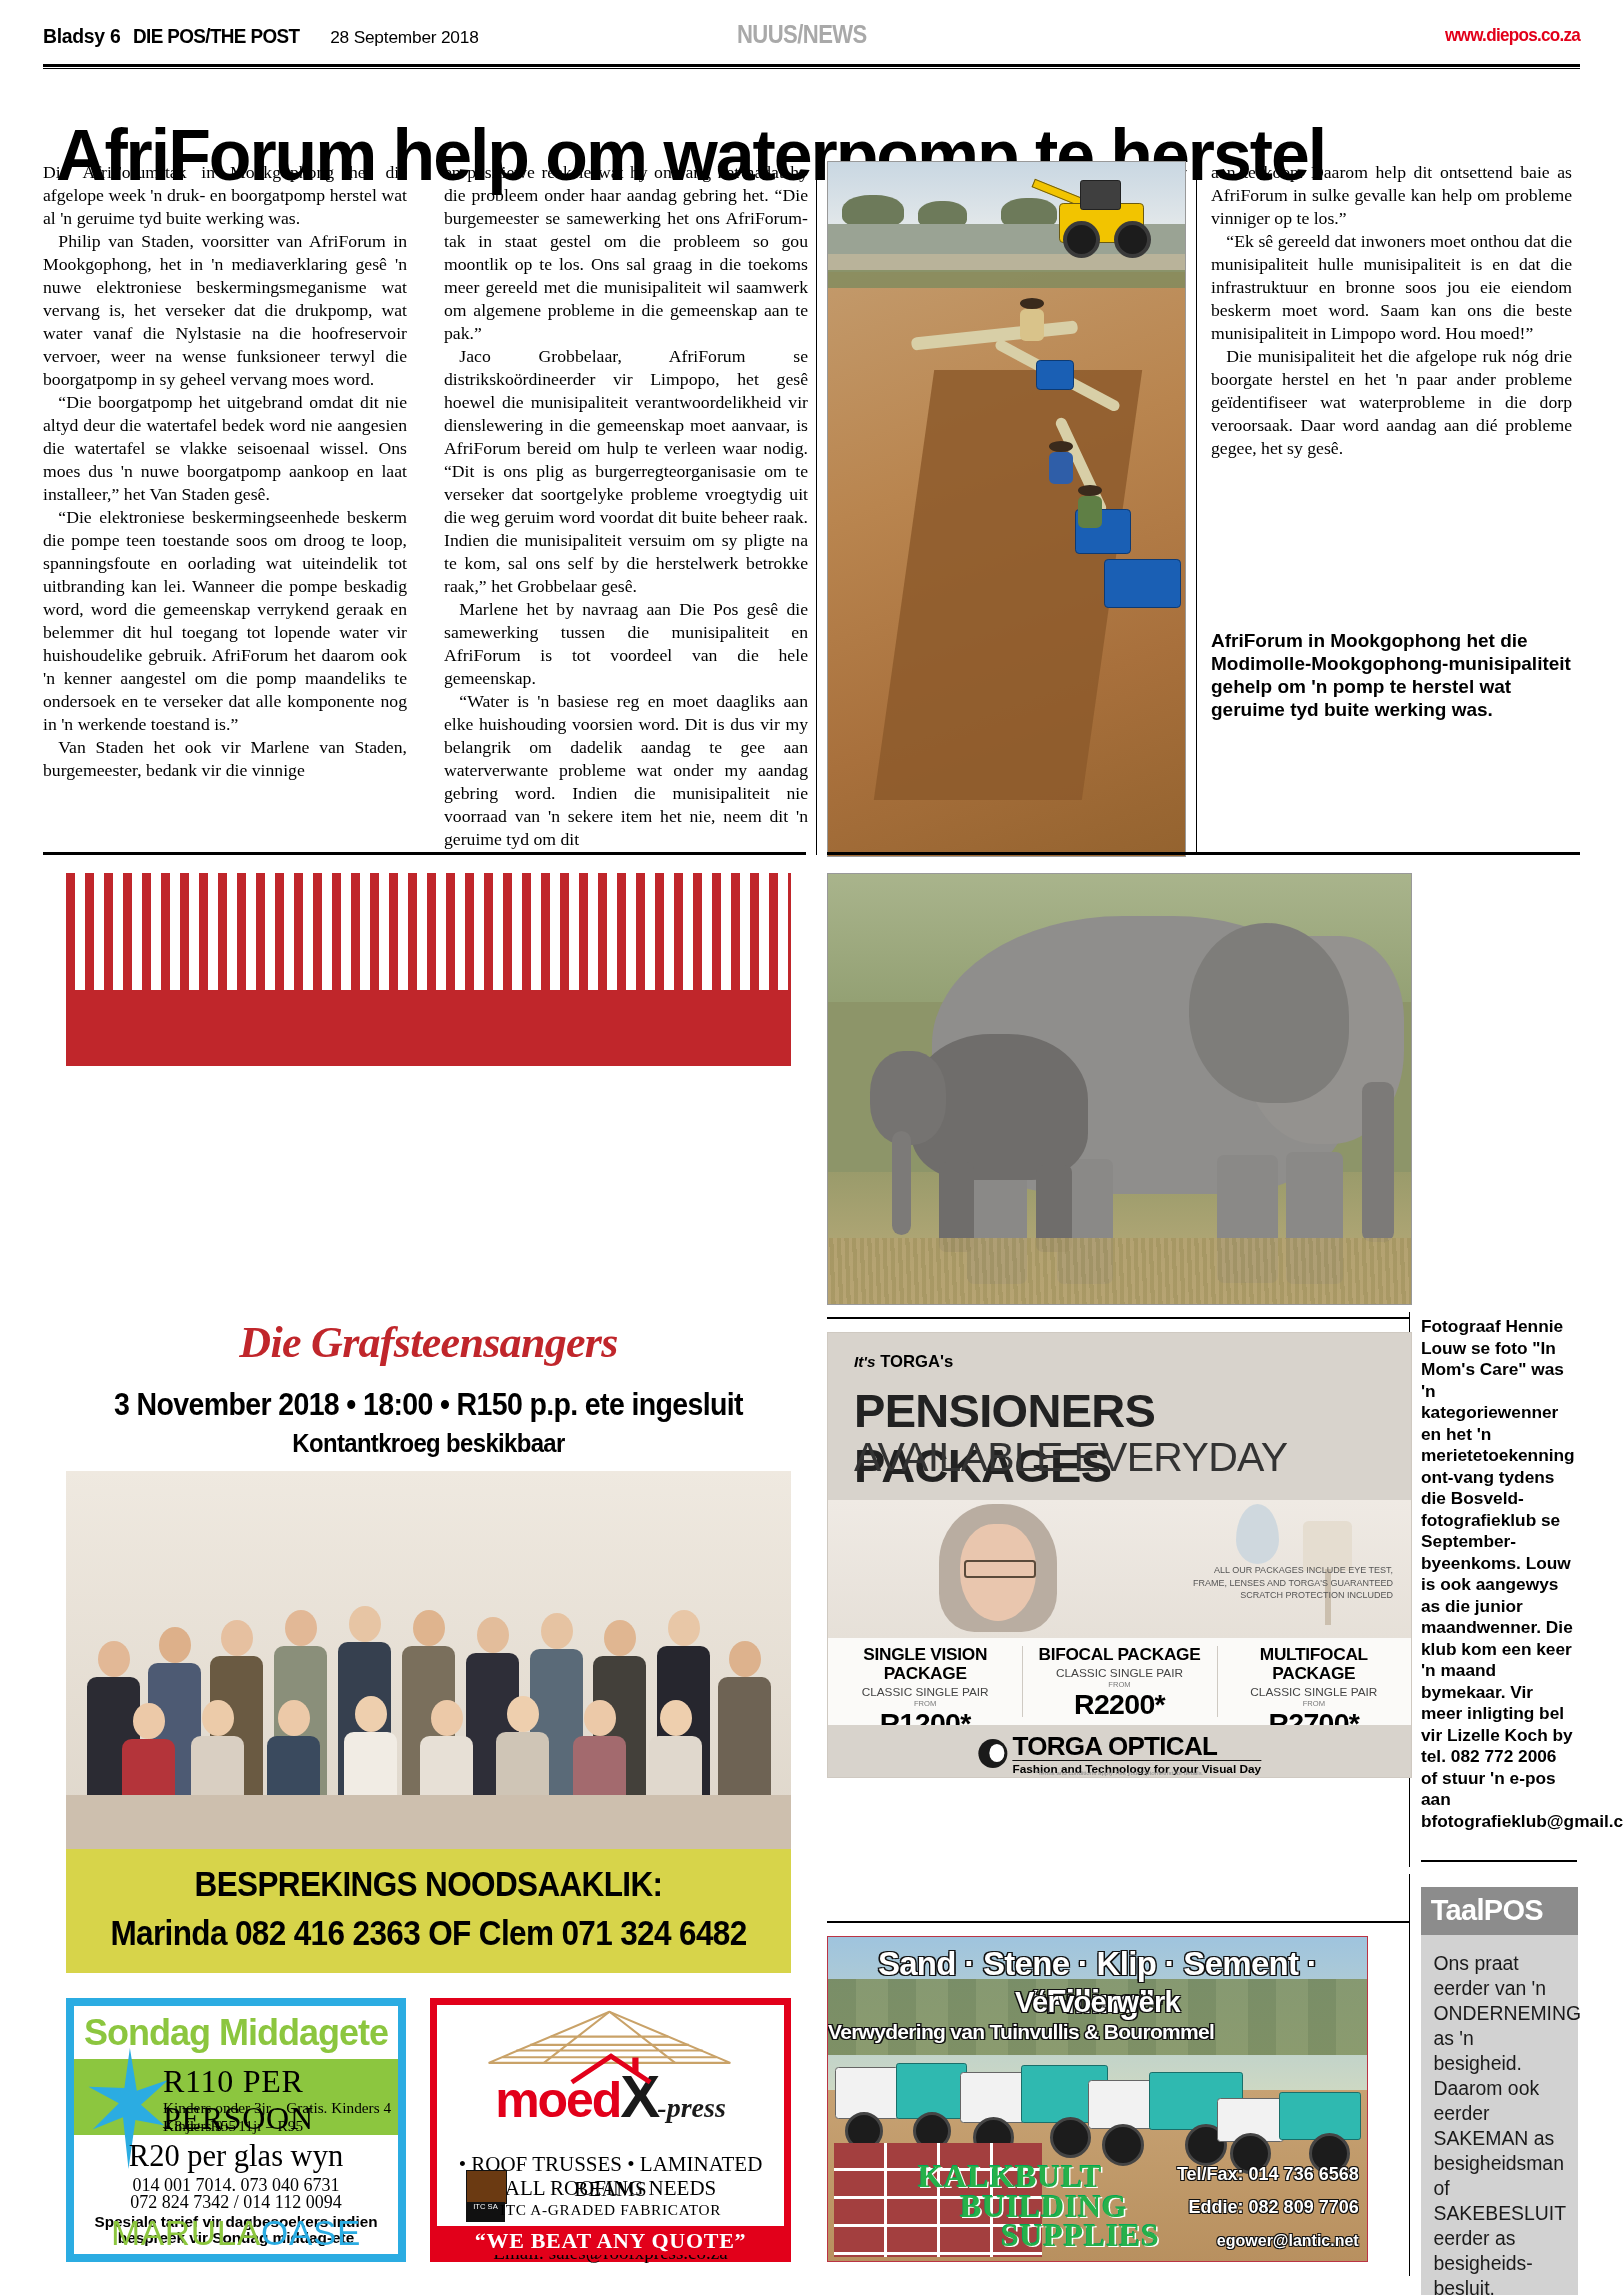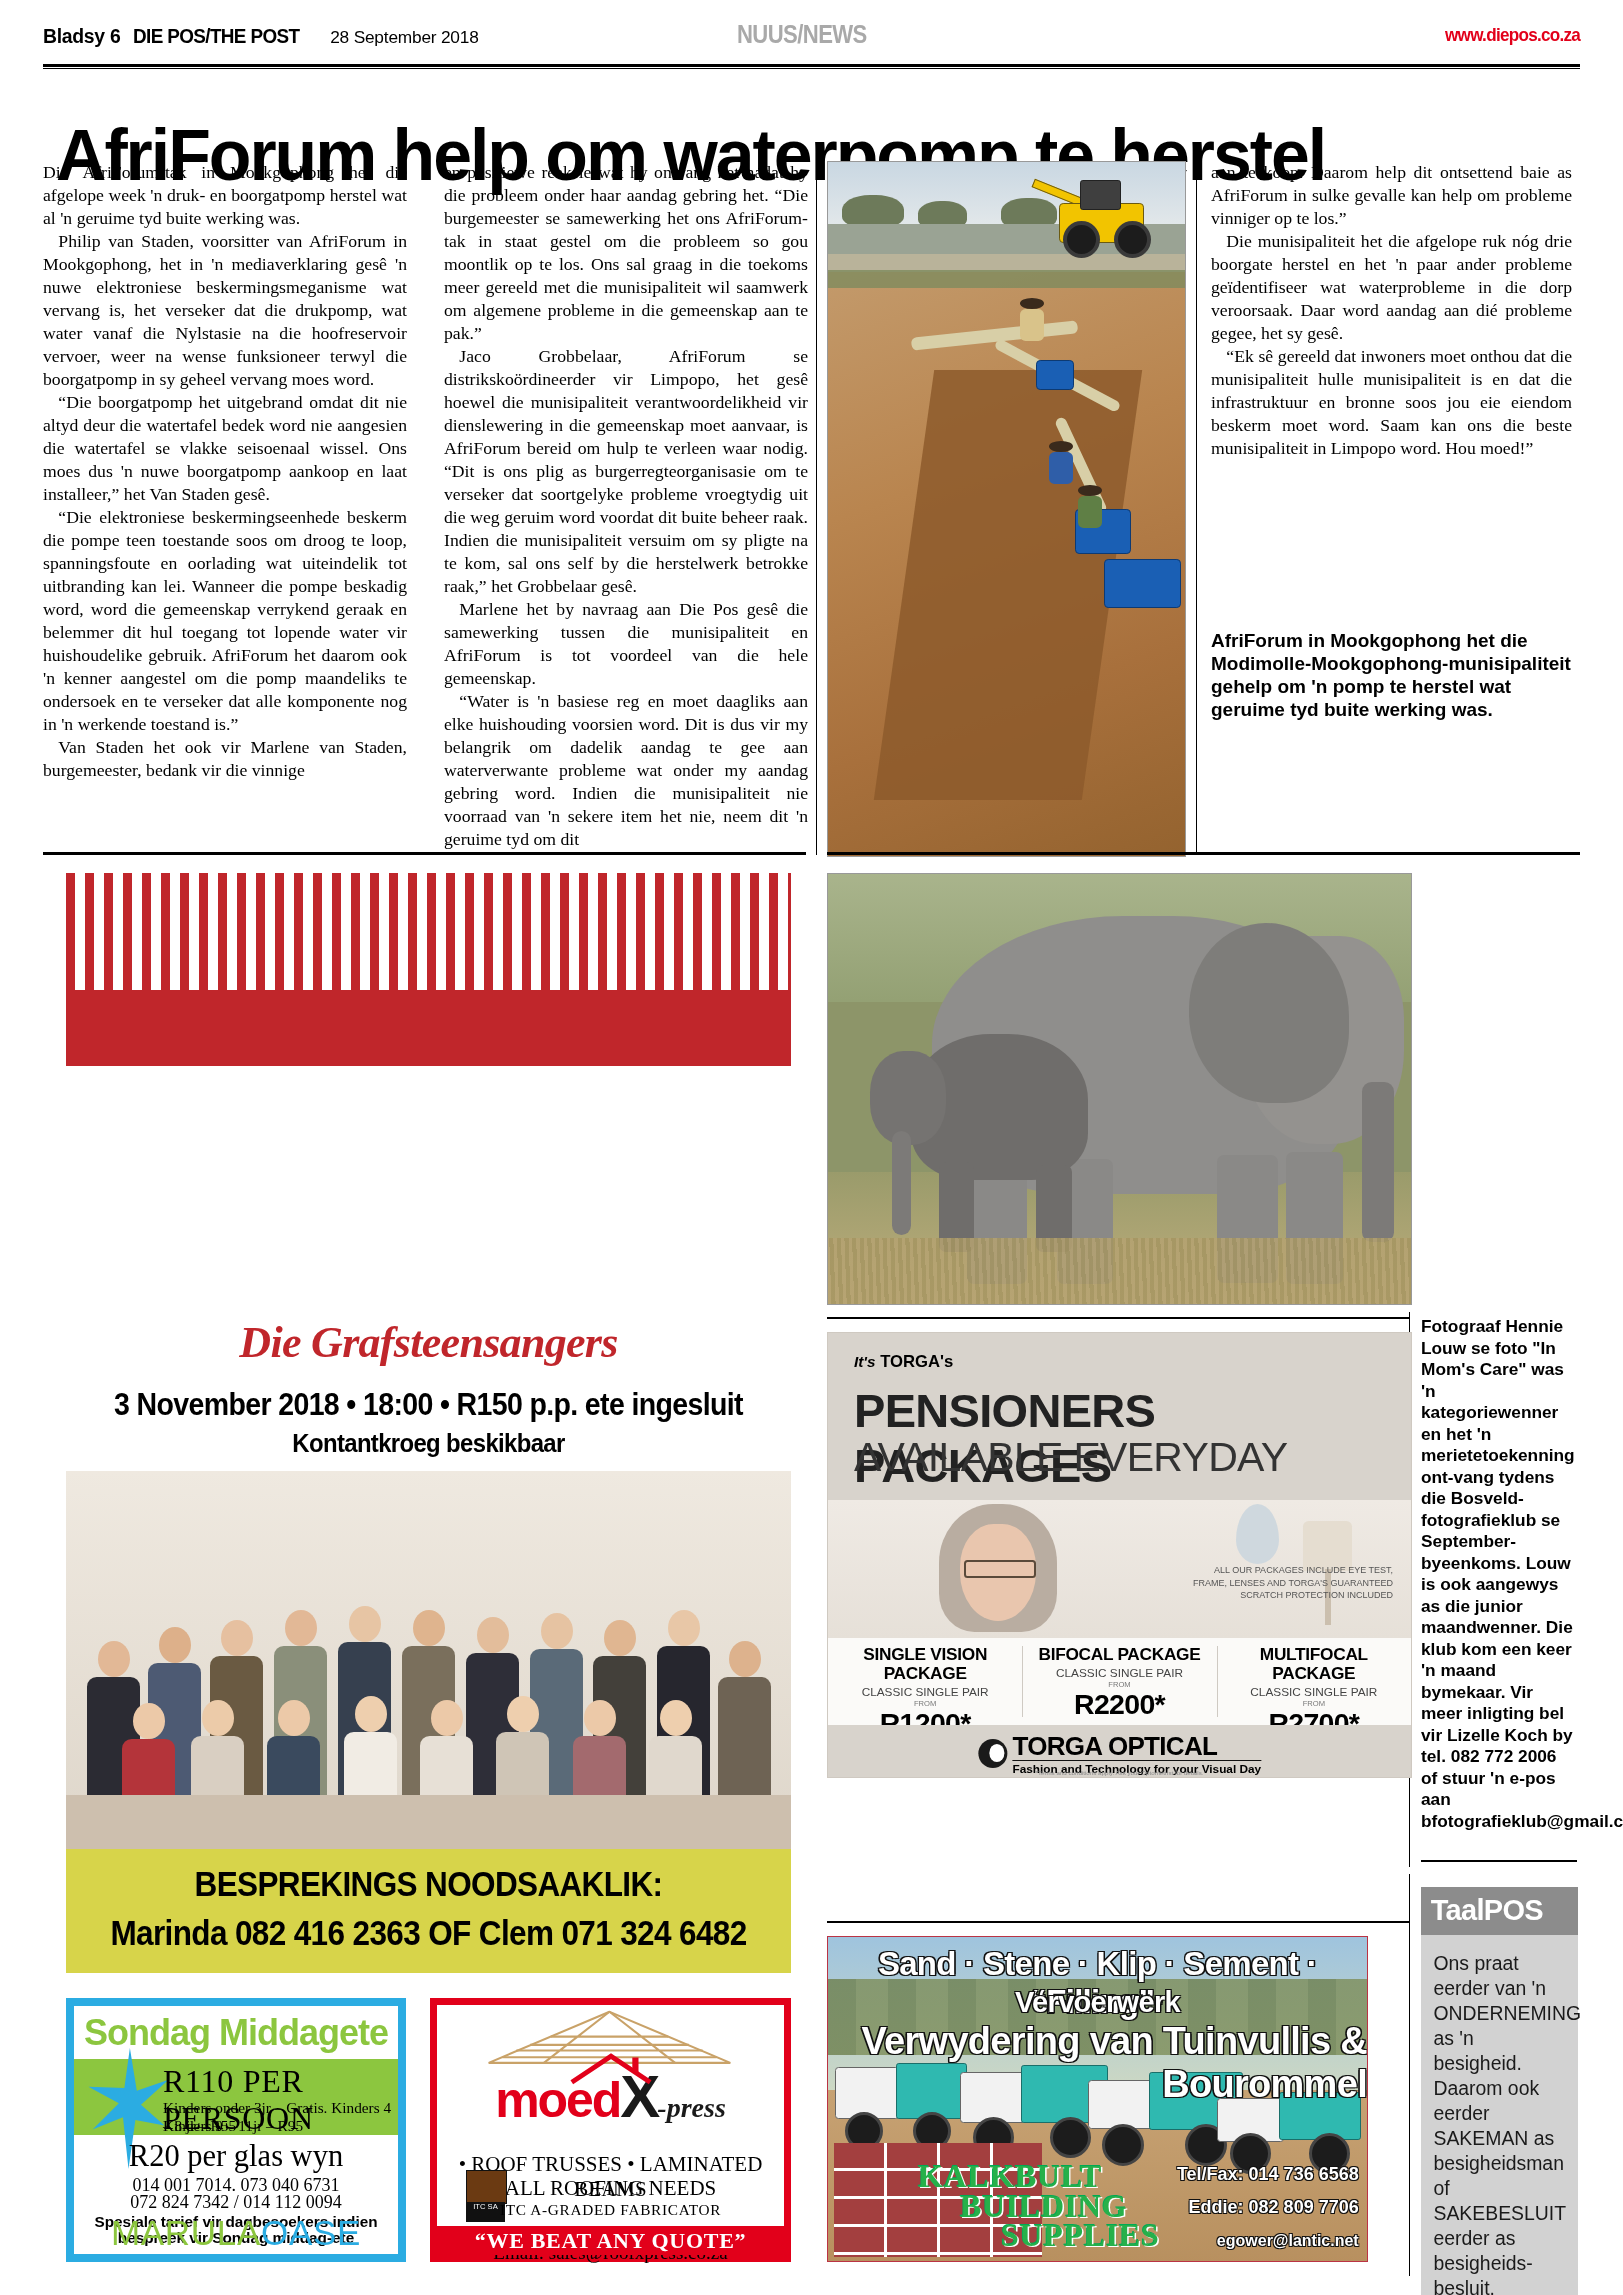--- a/index.html
+++ b/index.html
@@ -193,22 +193,22 @@
   
   .ad-kalk{position:absolute;left:827px;top:1936px;width:541px;height:326px;overflow:hidden;border:1.4px solid #b34;box-sizing:border-box;}
   .kk-sky{position:absolute;left:0;top:0;width:100%;height:160px;background:linear-gradient(#9fc4de,#cfd9c2);}
   .kk-trees{position:absolute;left:0;top:42px;width:100%;height:76px;
      background:repeating-linear-gradient(90deg,#6d7f4c 0 28px,#7d8d58 28px 60px);opacity:.8;}
   .kk-ground{position:absolute;left:0;top:153px;width:100%;height:173px;background:linear-gradient(#c7a273,#b8905f);}
   .kk-l1{position:absolute;left:0;right:0;top:8.3px;text-align:center;font-family:"Liberation Sans",sans-serif;
      font-weight:bold;font-size:33px;color:#fff;letter-spacing:-0.7px;text-shadow:1.4px 1.4px 0 #111,-1.4px -1.4px 0 #111,1.4px -1.4px 0 #111,-1.4px 1.4px 0 #111;}
   .kk-l2{position:absolute;left:0;right:0;top:49px;text-align:center;font-family:"Liberation Sans",sans-serif;
      font-weight:bold;font-size:29px;color:#fff;letter-spacing:-0.7px;text-shadow:1.4px 1.4px 0 #111,-1.4px -1.4px 0 #111,1.4px -1.4px 0 #111,-1.4px 1.4px 0 #111;}
-  .kk-l3{position:absolute;left:0;right:0;top:83px;text-align:right;font-family:"Liberation Sans",sans-serif;
-     font-weight:bold;font-size:38px;color:#fff;letter-spacing:-0.7px;text-shadow:1.4px 1.4px 0 #111,-1.4px -1.4px 0 #111,1.4px -1.4px 0 #111,-1.4px 1.4px 0 #111;}
+  .kk-l3{position:absolute;left:0;right:0;top:83px;text-align:left;font-family:"Liberation Sans",sans-serif;
+     font-weight:bold;font-size:21px;color:#fff;letter-spacing:-0.7px;text-shadow:1.4px 1.4px 0 #111,-1.4px -1.4px 0 #111,1.4px -1.4px 0 #111,-1.4px 1.4px 0 #111;}
   .kk-truck{position:absolute;bottom:104px;}
   .kk-cab{position:absolute;background:#f2f2f2;border:1.4px solid #666;border-radius:3.5px;}
   .kk-bin{position:absolute;background:#2fb9b0;border:1.4px solid #1a6f6a;border-radius:2.8px;}
   .kk-wh{position:absolute;border-radius:50%;background:#1c1c1c;border:3.5px solid #444;}
   .kk-bricks{position:absolute;left:5.6px;bottom:4.2px;width:208px;height:114px;
      background:repeating-linear-gradient(#a33f3f 0 25px,#fff 25px 28px);}
   .kk-brick-v{position:absolute;left:5.6px;bottom:4.2px;width:208px;height:114px;
      background:repeating-linear-gradient(90deg,transparent 0 50px,#fff 50px 53px);}
   .kk-name{position:absolute;left:90px;bottom:66px;font-family:"Liberation Serif",serif;font-weight:bold;
      font-size:32px;color:#27b04a;letter-spacing:0.7px;text-shadow:1.4px 1.4px 0 #fff,-0.7px -0.7px 0 #0a5;}
@@ -252,22 +252,22 @@
 
   <div class="story" id="col2">
     <p class="first">en positiewe reaksie wat hy ontvang het nadat hy die probleem onder haar aandag gebring het. “Die burgemeester se samewerking het ons AfriForum-tak in staat gestel om die probleem so gou moontlik op te los. Ons sal graag in die toekoms meer gereeld met die munisipaliteit wil saamwerk om algemene probleme in die gemeenskap aan te pak.”</p>
     <p>Jaco Grobbelaar, AfriForum se distrikskoördineerder vir Limpopo, het gesê hoewel die munisipaliteit verantwoordelikheid vir dienslewering in die gemeenskap moet aanvaar, is AfriForum bereid om hulp te verleen waar nodig. “Dit is ons plig as burgerregteorganisasie om te verseker dat soortgelyke probleme vroegtydig uit die weg geruim word voordat dit buite beheer raak. Indien die munisipaliteit versuim om sy pligte na te kom, sal ons self by die herstelwerk betrokke raak,” het Grobbelaar gesê.</p>
     <p>Marlene het by navraag aan Die Pos gesê die samewerking tussen die munisipaliteit en AfriForum is tot voordeel van die hele gemeenskap.</p>
     <p>“Water is 'n basiese reg en moet daagliks aan elke huishouding voorsien word. Dit is dus vir my belangrik om dadelik aandag te gee aan waterverwante probleme wat onder my aandag gebring word. Indien die munisipaliteit nie voorraad van 'n sekere item het nie, neem dit 'n geruime tyd om dit</p>
   </div>
 
   <div class="story" id="col3">
     <p class="first">aan te koop. Daarom help dit ontsettend baie as AfriForum in sulke gevalle kan help om probleme vinniger op te los.”</p>
+    <p>“Ek sê gereeld dat inwoners moet onthou dat die munisipaliteit hulle munisipaliteit is en dat die infrastruktuur en bronne soos jou eie eiendom beskerm moet word. Saam kan ons die beste munisipaliteit in Limpopo word. Hou moed!”</p>
     <p>Die munisipaliteit het die afgelope ruk nóg drie boorgate herstel en het 'n paar ander probleme geïdentifiseer wat waterprobleme in die dorp veroorsaak. Daar word aandag aan dié probleme gegee, het sy gesê.</p>
-    <p>“Ek sê gereeld dat inwoners moet onthou dat die munisipaliteit hulle munisipaliteit is en dat die infrastruktuur en bronne soos jou eie eiendom beskerm moet word. Saam kan ons die beste munisipaliteit in Limpopo word. Hou moed!”</p>
   </div>
 
   <div class="photo-main">
     <div class="pm-sky"></div>
     <div class="pm-tree" style="left:14px;"></div>
     <div class="pm-tree" style="left:90px;width:49px;height:28px;top:39px;"></div>
     <div class="pm-tree" style="left:173px;width:56px;height:30.5px;top:36px;"></div>
     <div class="pm-road"></div>
     <div class="pm-road2"></div>
     <div class="pm-ground"></div>

